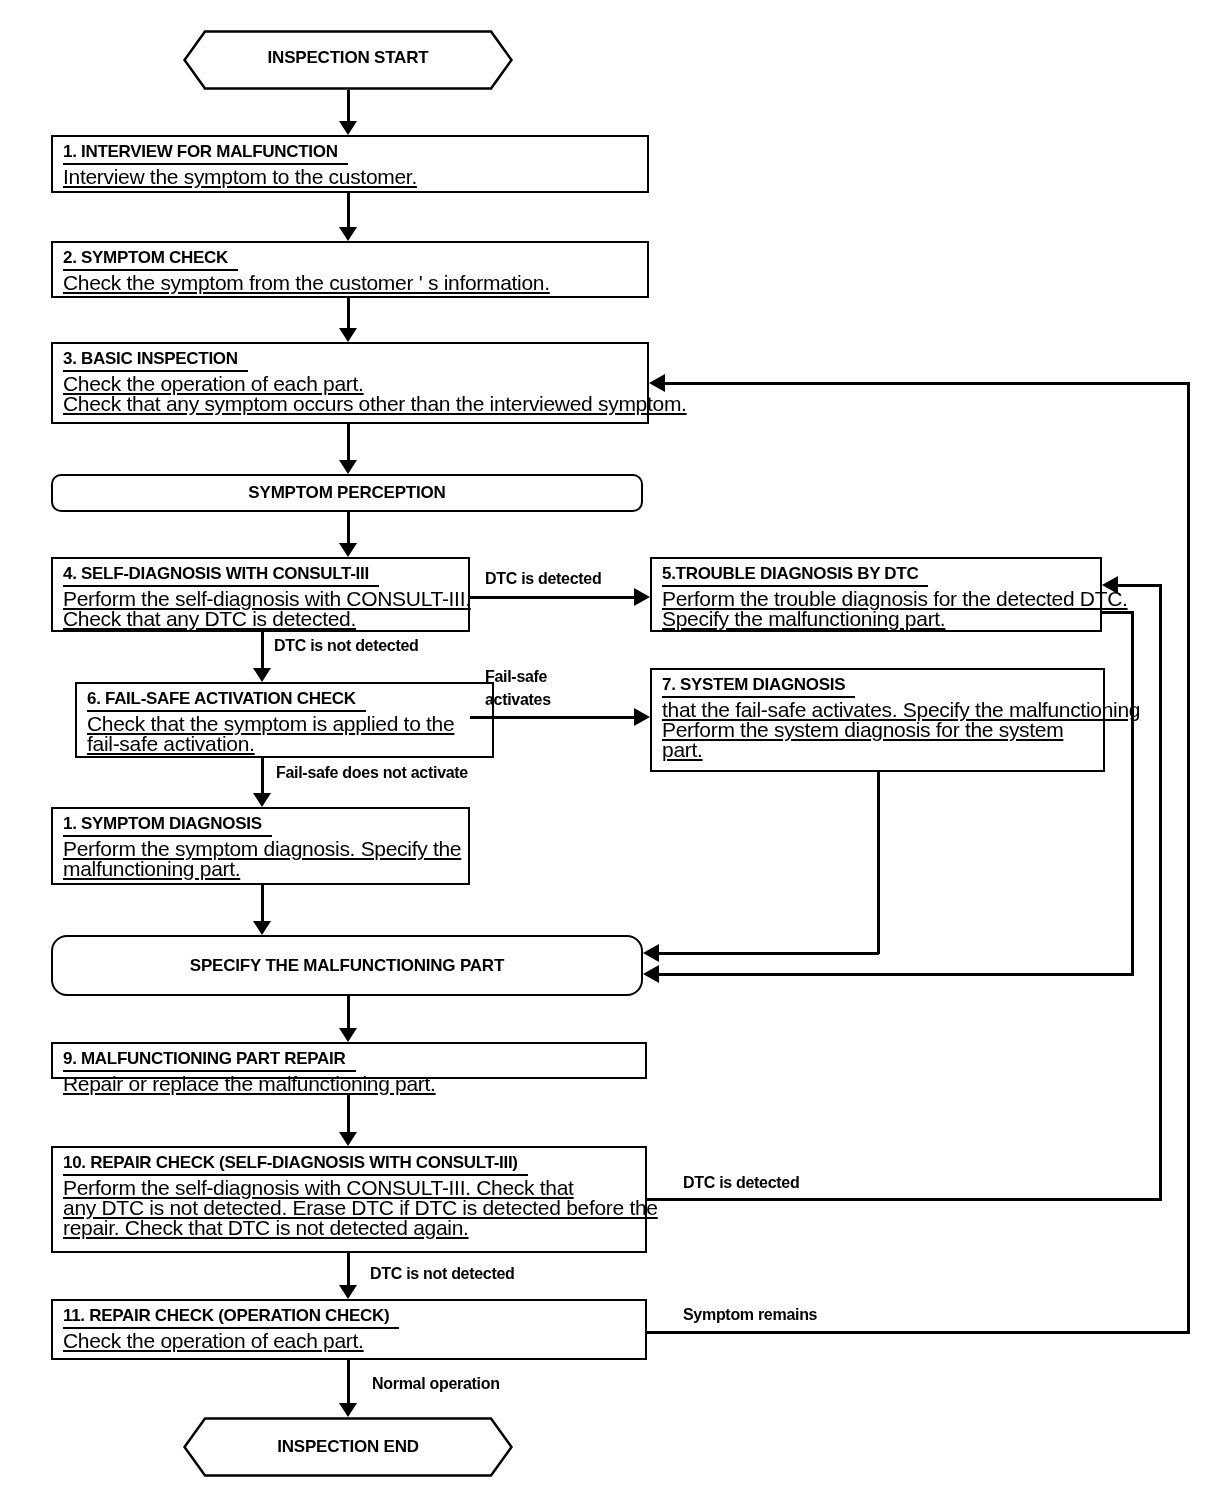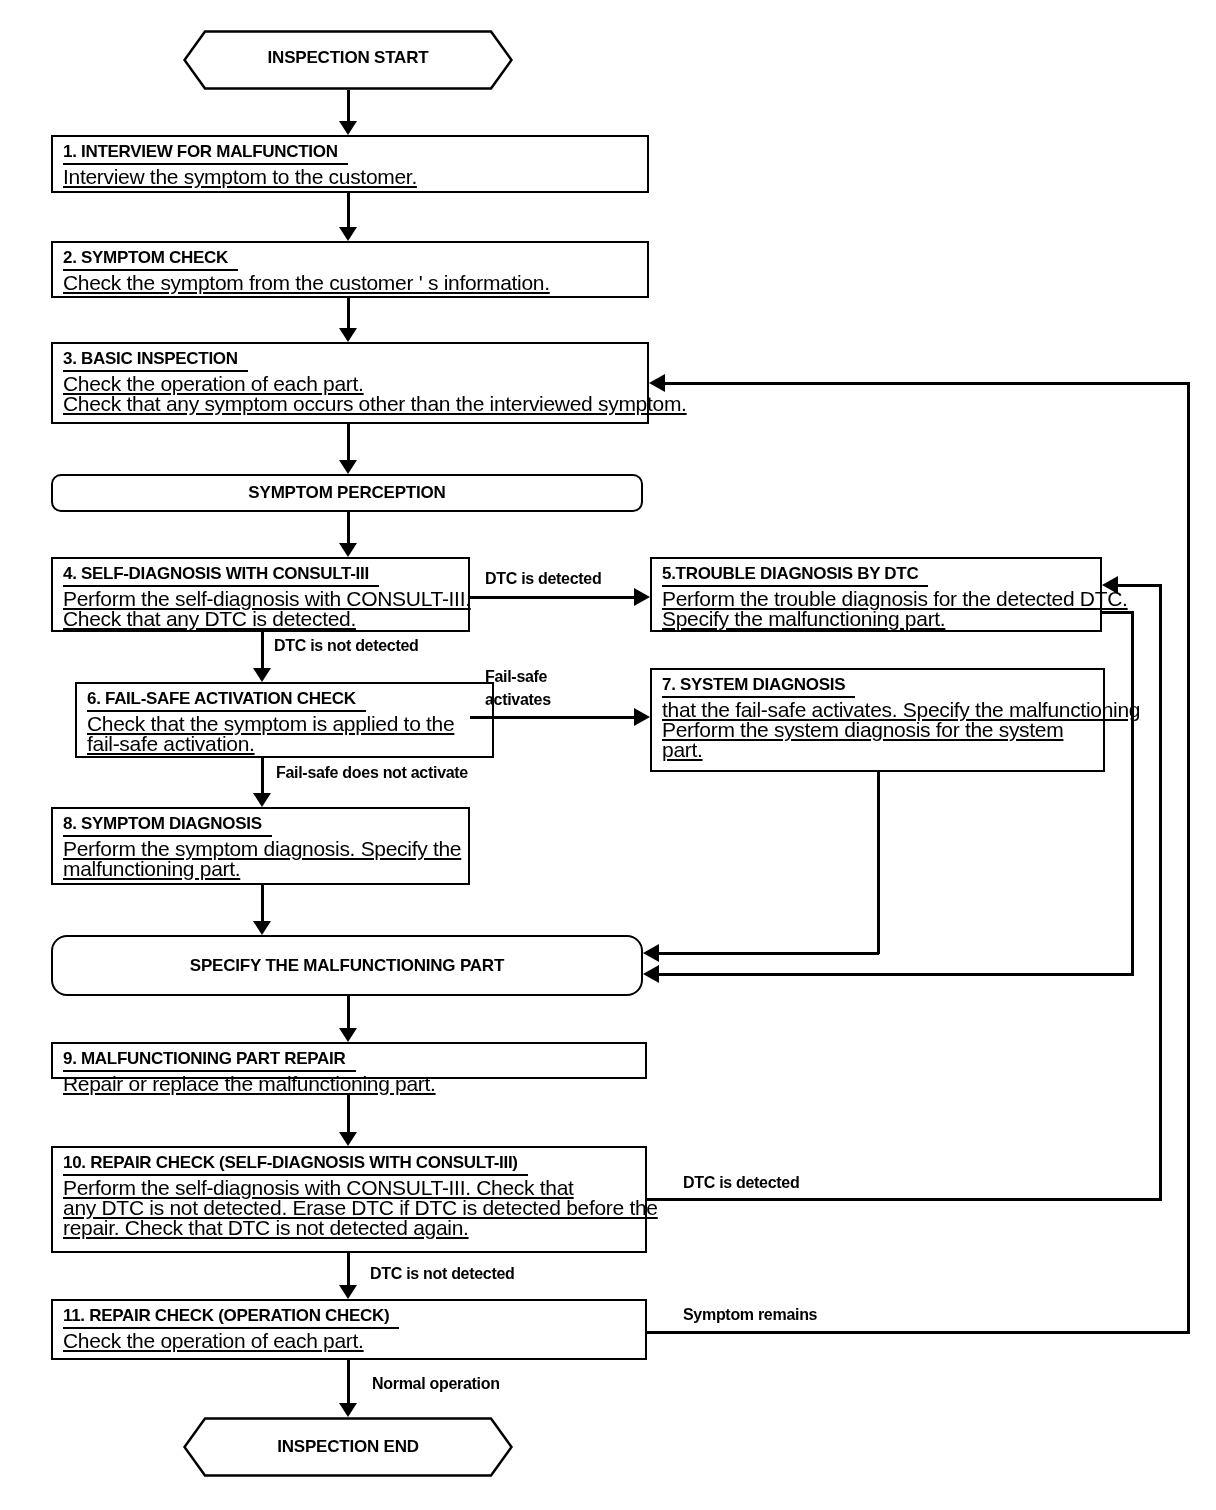--- a/index.html
+++ b/index.html
@@ -86,21 +86,21 @@
   </div>
 
   <div class="box" style="left:650px; top:668px; width:455px; height:104px;">
     <div class="title">7. SYSTEM DIAGNOSIS</div>
     <div class="bodyline">that the fail-safe activates. Specify the malfunctioning</div>
     <div class="bodyline">Perform the system diagnosis for the system</div>
     <div class="bodyline">part.</div>
   </div>
 
   <div class="box" style="left:51px; top:807px; width:419px; height:78px;">
-    <div class="title">8. SYMPTOM DIAGNOSIS</div>
+    <div class="title">1. SYMPTOM DIAGNOSIS</div>
     <div class="bodyline">Perform the symptom diagnosis. Specify the</div>
     <div class="bodyline">malfunctioning part.</div>
   </div>
 
   <div class="rounded" style="left:51px; top:935px; width:592px; height:61px; border-radius:16px;">
     <span>SPECIFY THE MALFUNCTIONING PART</span>
   </div>
 
   <div class="box" style="left:51px; top:1042px; width:596px; height:37px;">
     <div class="title">9. MALFUNCTIONING PART REPAIR</div>

